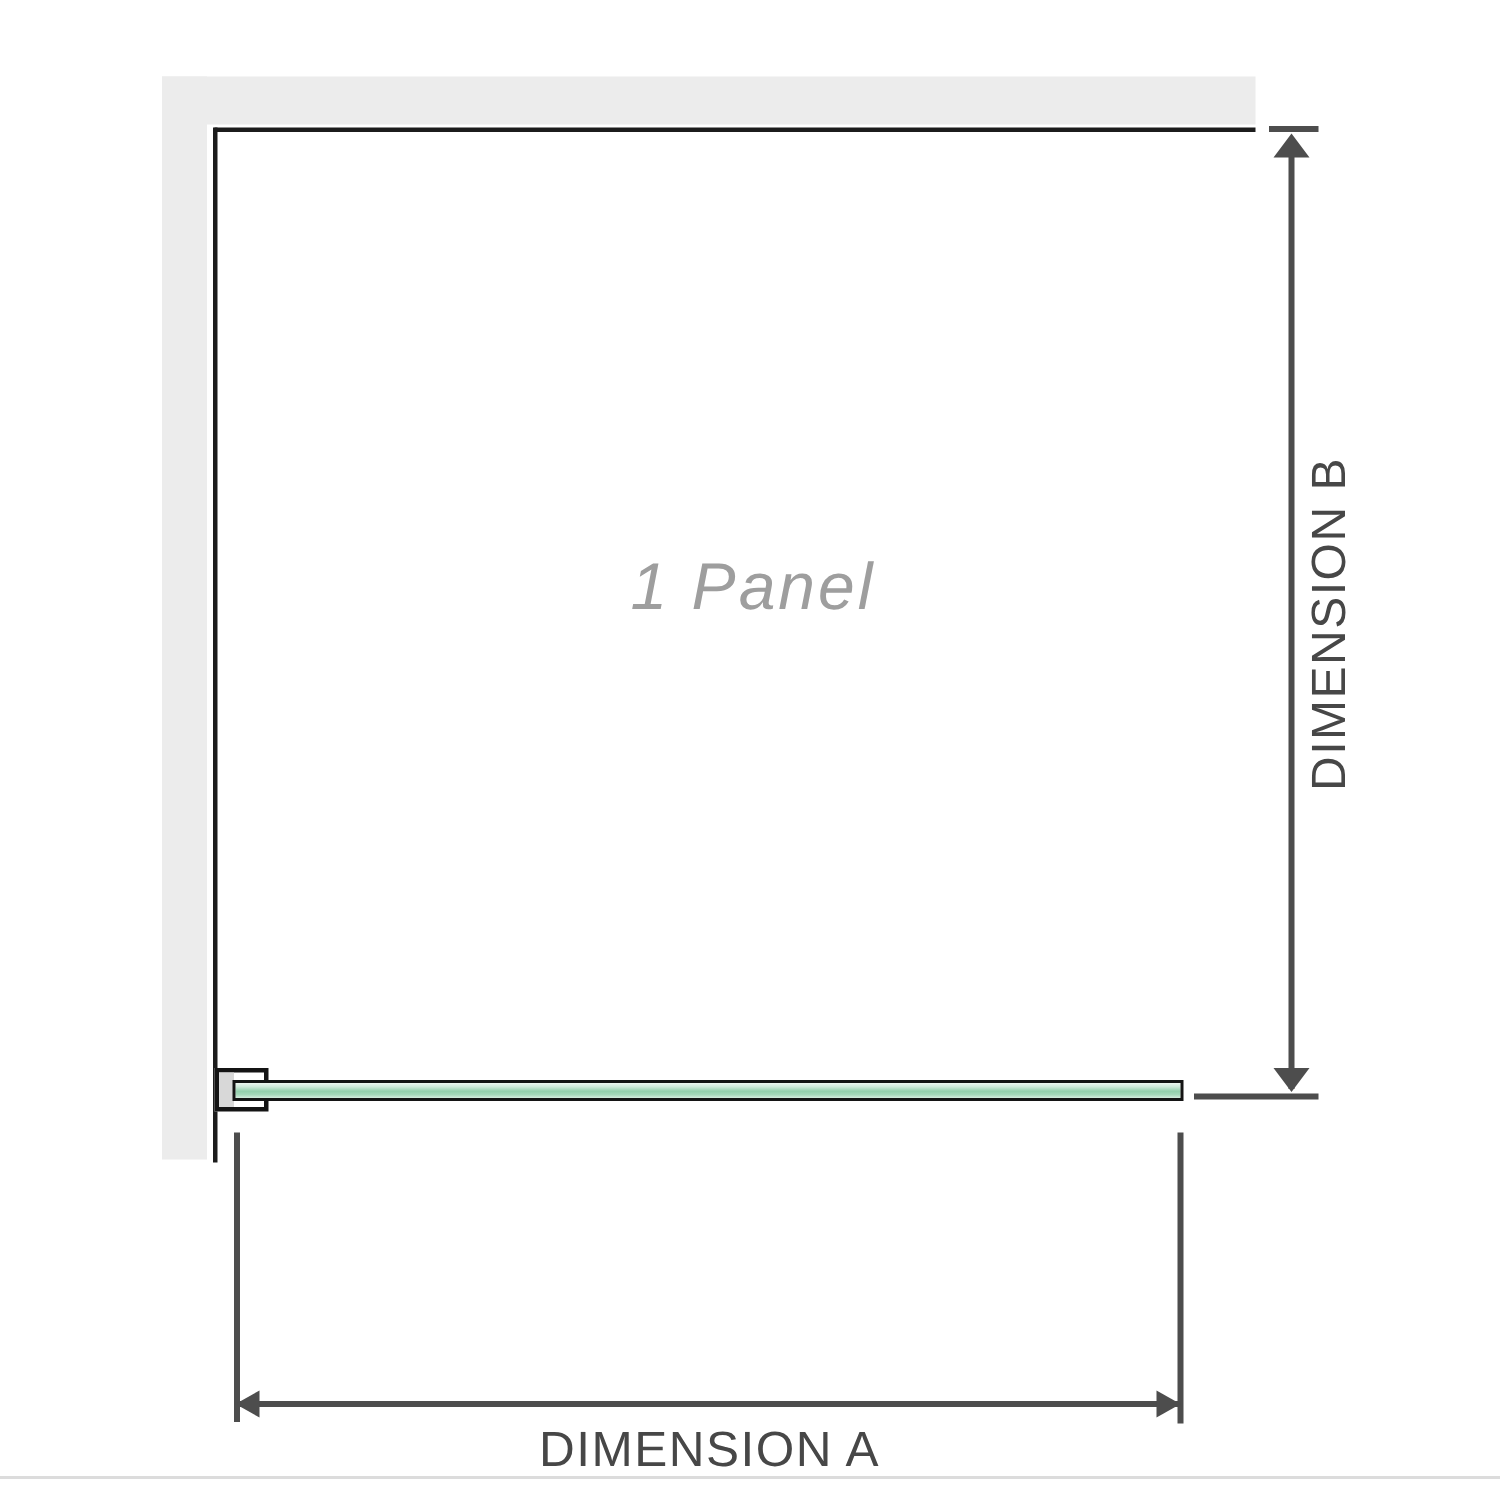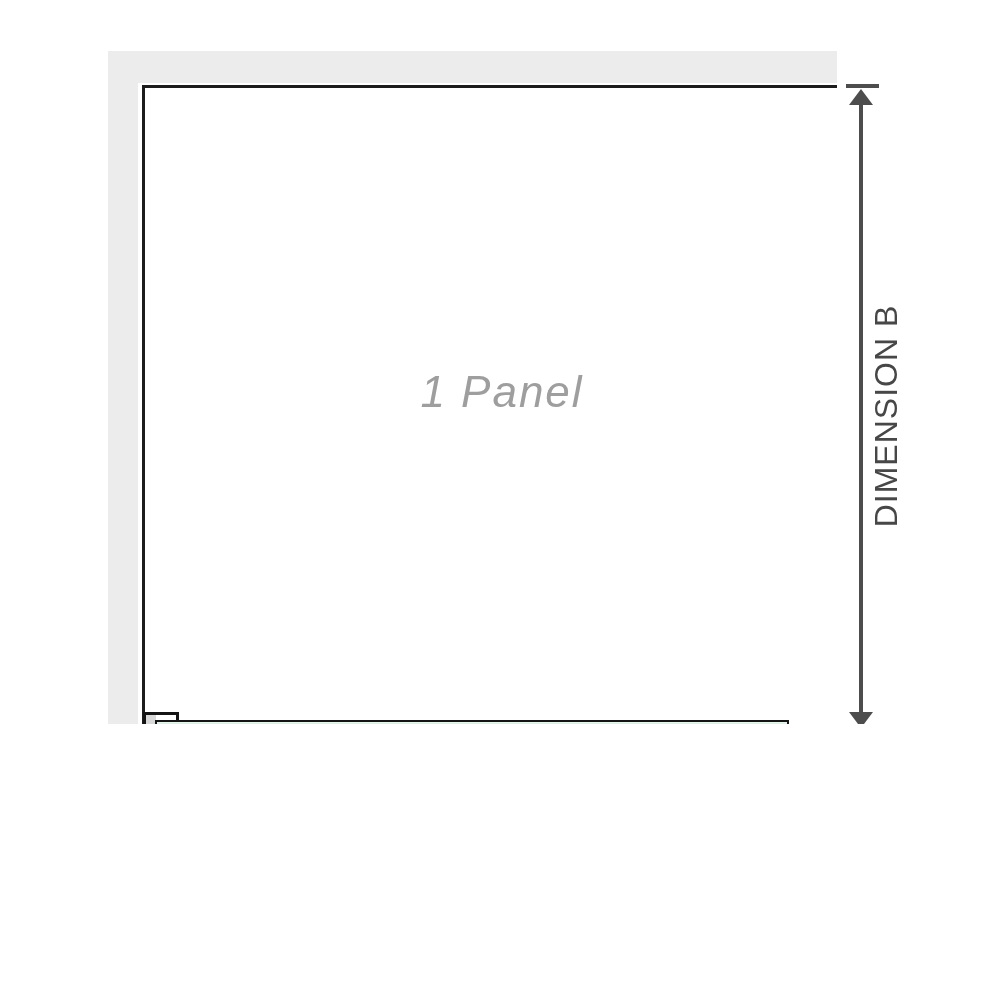--- a/index.html
+++ b/index.html
@@ -4,21 +4,21 @@
 <style>
   html, body {
     margin: 0;
     padding: 0;
     background: #ffffff;
     font-family: "Liberation Sans", sans-serif;
   }
   .canvas {
     position: relative;
     width: 1000px;
-    height: 724px;
+    height: 1000px;
     background: #ffffff;
     overflow: hidden;
     text-align: center;
   }
   .abs { position: absolute; }
 
   
   .wall-top  { left: 108px; top: 51px;  width: 729px; height: 32px;  background: #ececec; }
   .wall-left { left: 108px; top: 51px;  width: 30px;  height: 722px; background: #ececec; }
   .wall-edge-top  { left: 143px; top: 85px; width: 694px; height: 3px; background: #1c1c1c; }
@@ -111,20 +111,21 @@
   <div class="abs bracket">
     <div class="bracket-pad"></div>
   </div>
   <div class="abs glass"></div>
 
   <div class="abs dim extA-left"></div>
   <div class="abs dim extA-right"></div>
   <div class="abs dim dimA-line"></div>
   <div class="abs arrow arrowA-left"></div>
   <div class="abs arrow arrowA-right"></div>
+  <div class="abs dimA-label">DIMENSION A</div>
 
   <div class="abs dim capB-top"></div>
   <div class="abs dim capB-bottom"></div>
   <div class="abs dim dimB-line"></div>
   <div class="abs arrow arrowB-up"></div>
   <div class="abs arrow arrowB-down"></div>
   <div class="abs dimB-label">DIMENSION B</div>
 
   <div class="abs bottom-rule"></div>
 

